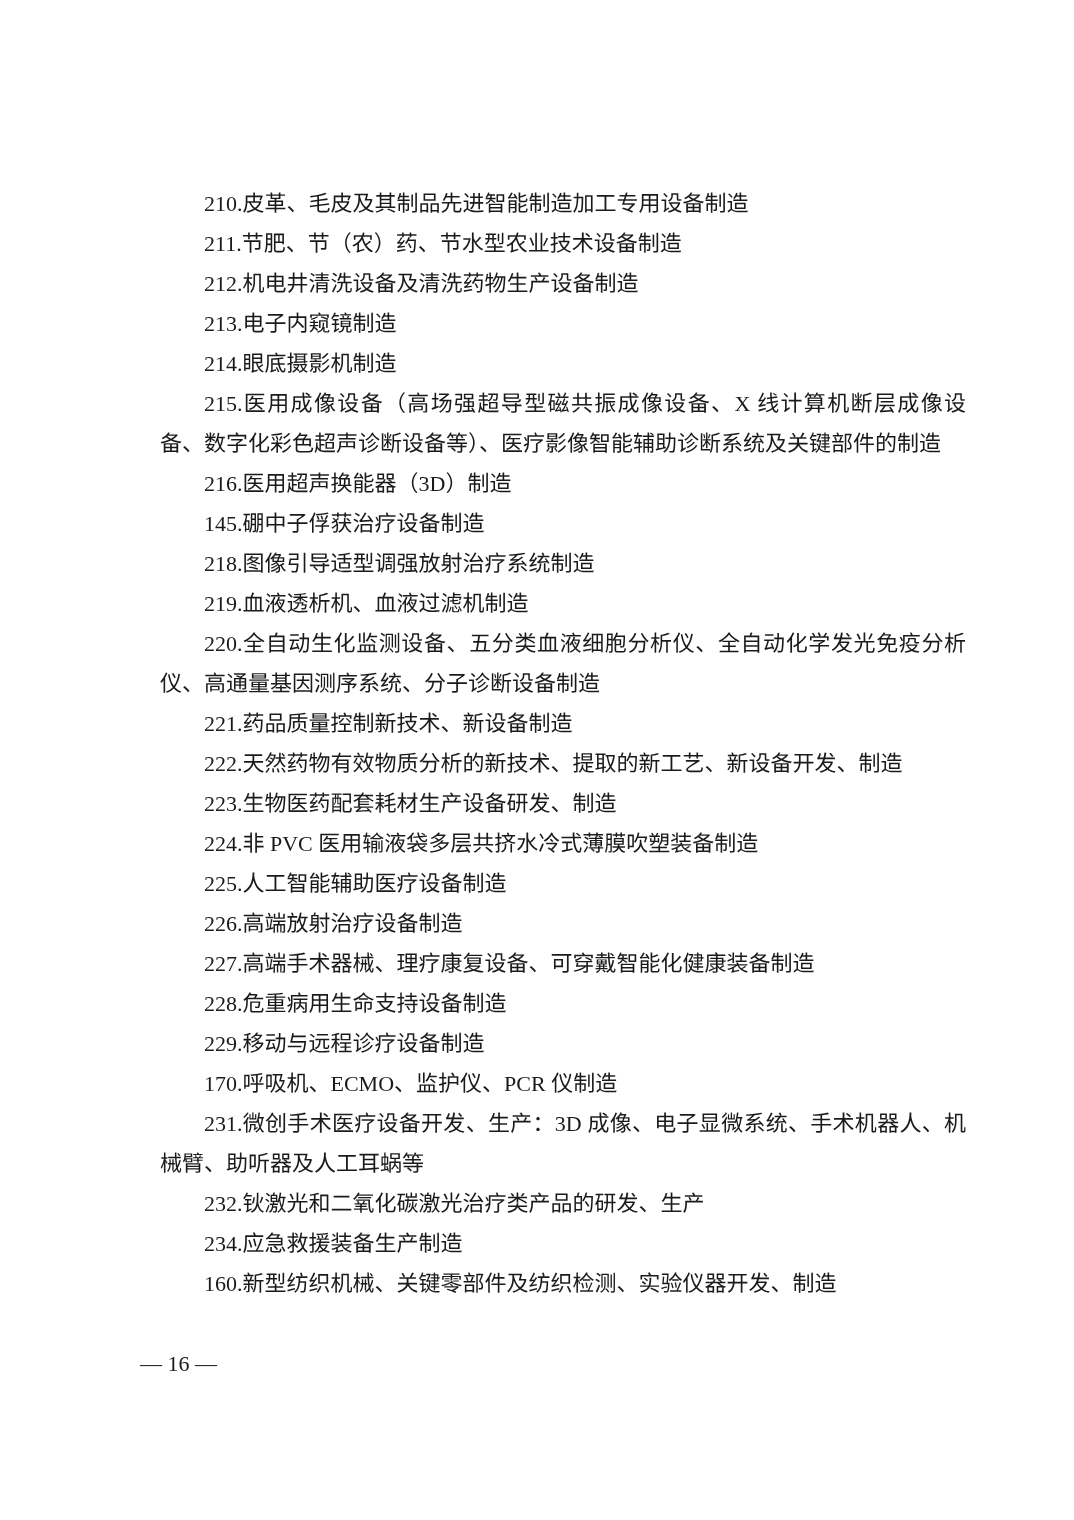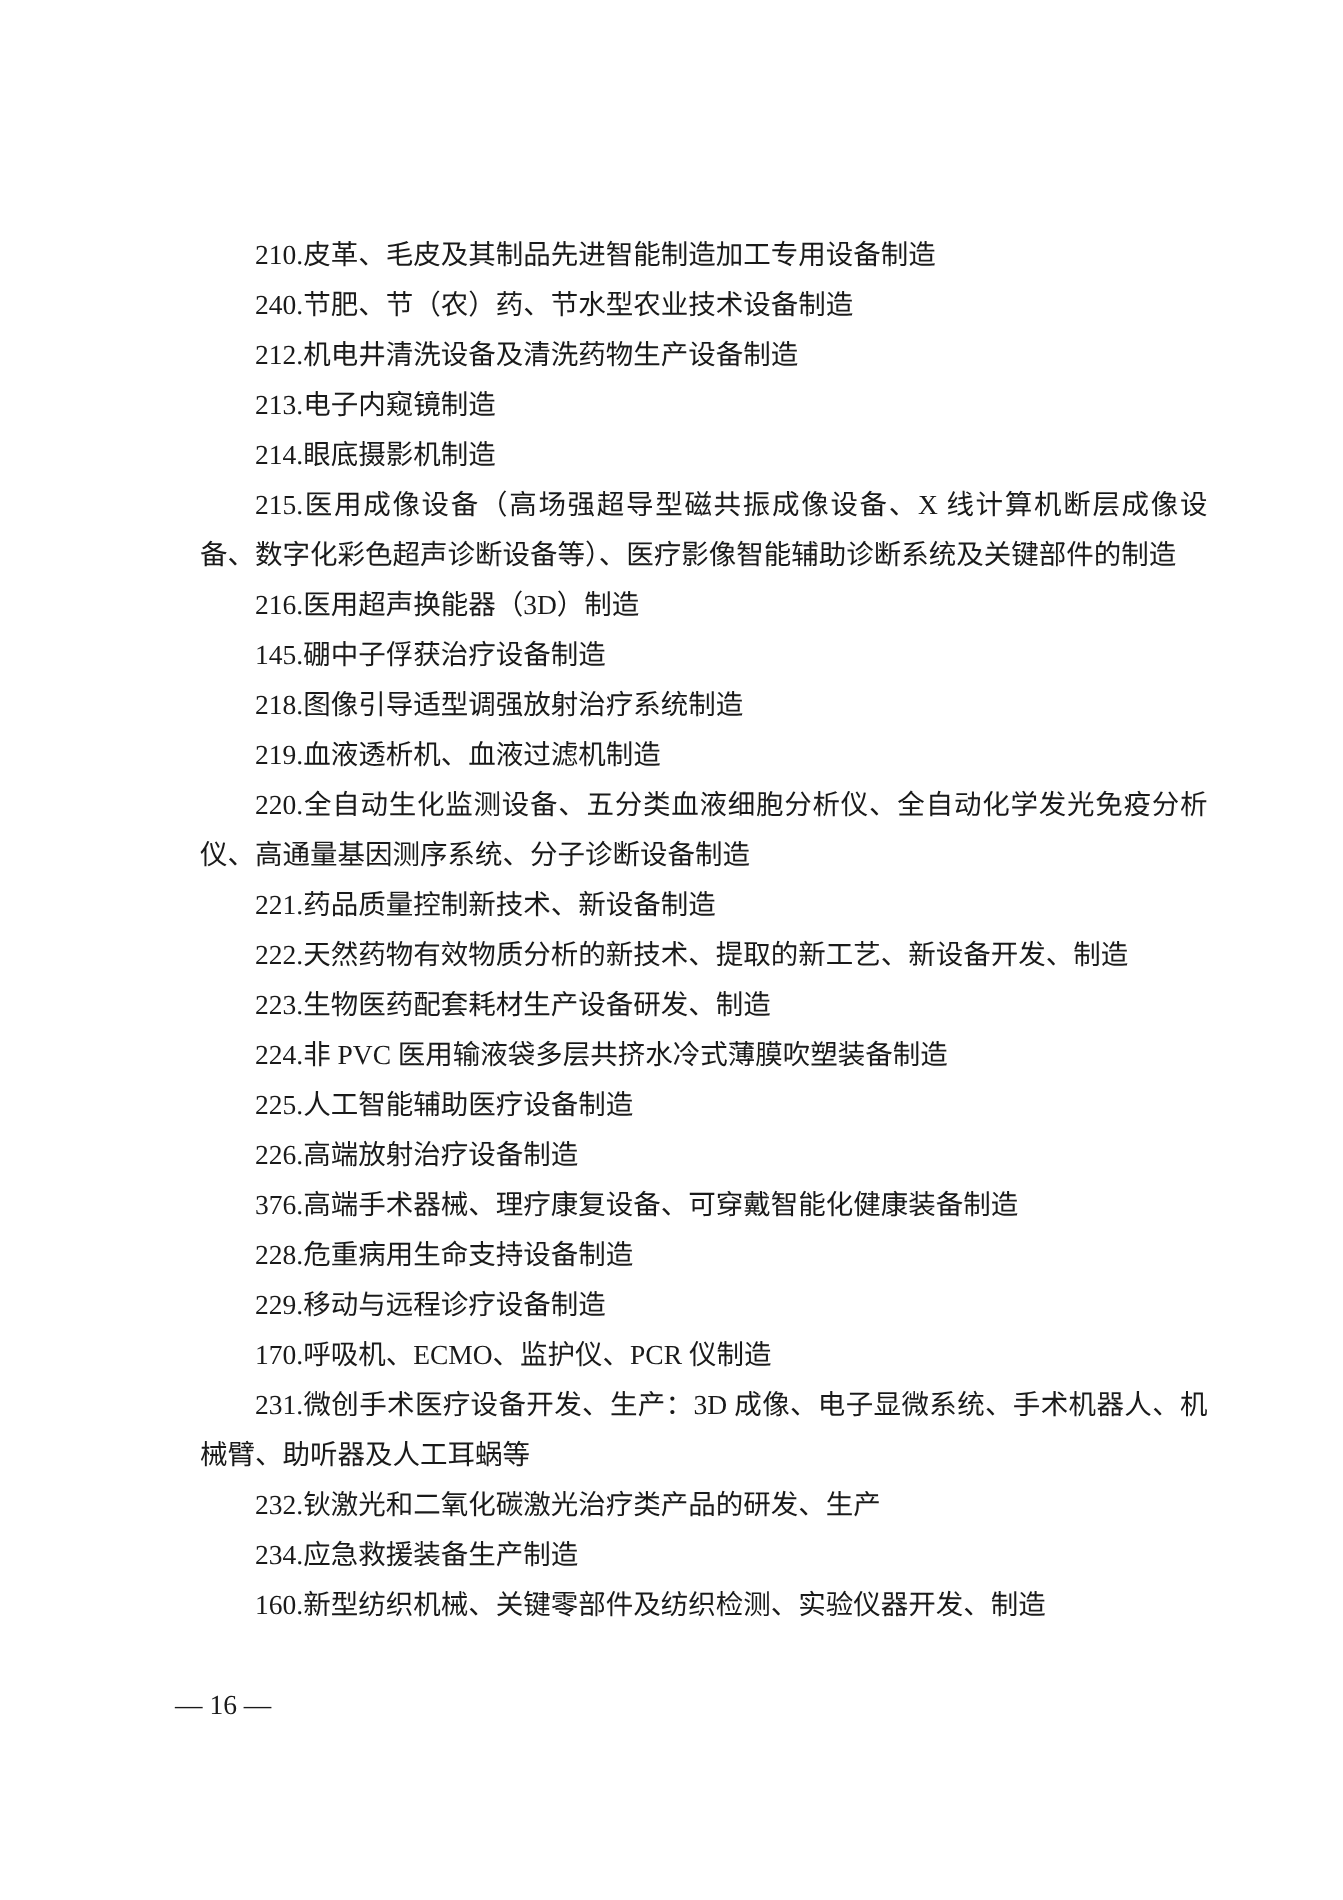--- a/index.html
+++ b/index.html
@@ -44,37 +44,37 @@
     line-height: 32px;
     color: #1a1a1a;
   }
 </style>
 </head>
 <body>
 
 <div class="page">
   <div class="content">
     <p class="item"><span class="num">210.</span><span>皮革、毛皮及其制品先进智能制造加工专用设备制造</span></p>
-    <p class="item"><span class="num">240.</span><span>节肥、节（农）药、节水型农业技术设备制造</span></p>
+    <p class="item"><span class="num">211.</span><span>节肥、节（农）药、节水型农业技术设备制造</span></p>
     <p class="item"><span class="num">212.</span><span>机电井清洗设备及清洗药物生产设备制造</span></p>
     <p class="item"><span class="num">213.</span><span>电子内窥镜制造</span></p>
     <p class="item"><span class="num">214.</span><span>眼底摄影机制造</span></p>
     <p class="item"><span class="num">215.</span><span>医用成像设备（高场强超导型磁共振成像设备、X 线计算机断层成像设备、数字化彩色超声诊断设备等）、医疗影像智能辅助诊断系统及关键部件的制造</span></p>
     <p class="item"><span class="num">216.</span><span>医用超声换能器（3D）制造</span></p>
     <p class="item"><span class="num">145.</span><span>硼中子俘获治疗设备制造</span></p>
     <p class="item"><span class="num">218.</span><span>图像引导适型调强放射治疗系统制造</span></p>
     <p class="item"><span class="num">219.</span><span>血液透析机、血液过滤机制造</span></p>
     <p class="item"><span class="num">220.</span><span>全自动生化监测设备、五分类血液细胞分析仪、全自动化学发光免疫分析仪、高通量基因测序系统、分子诊断设备制造</span></p>
     <p class="item"><span class="num">221.</span><span>药品质量控制新技术、新设备制造</span></p>
     <p class="item"><span class="num">222.</span><span>天然药物有效物质分析的新技术、提取的新工艺、新设备开发、制造</span></p>
     <p class="item"><span class="num">223.</span><span>生物医药配套耗材生产设备研发、制造</span></p>
     <p class="item"><span class="num">224.</span><span>非 PVC 医用输液袋多层共挤水冷式薄膜吹塑装备制造</span></p>
     <p class="item"><span class="num">225.</span><span>人工智能辅助医疗设备制造</span></p>
     <p class="item"><span class="num">226.</span><span>高端放射治疗设备制造</span></p>
-    <p class="item"><span class="num">376.</span><span>高端手术器械、理疗康复设备、可穿戴智能化健康装备制造</span></p>
+    <p class="item"><span class="num">227.</span><span>高端手术器械、理疗康复设备、可穿戴智能化健康装备制造</span></p>
     <p class="item"><span class="num">228.</span><span>危重病用生命支持设备制造</span></p>
     <p class="item"><span class="num">229.</span><span>移动与远程诊疗设备制造</span></p>
     <p class="item"><span class="num">170.</span><span>呼吸机、ECMO、监护仪、PCR 仪制造</span></p>
     <p class="item"><span class="num">231.</span><span>微创手术医疗设备开发、生产：3D 成像、电子显微系统、手术机器人、机械臂、助听器及人工耳蜗等</span></p>
     <p class="item"><span class="num">232.</span><span>钬激光和二氧化碳激光治疗类产品的研发、生产</span></p>
     <p class="item"><span class="num">234.</span><span>应急救援装备生产制造</span></p>
     <p class="item"><span class="num">160.</span><span>新型纺织机械、关键零部件及纺织检测、实验仪器开发、制造</span></p>
   </div>
   <div class="footer">— 16 —</div>
 </div>

